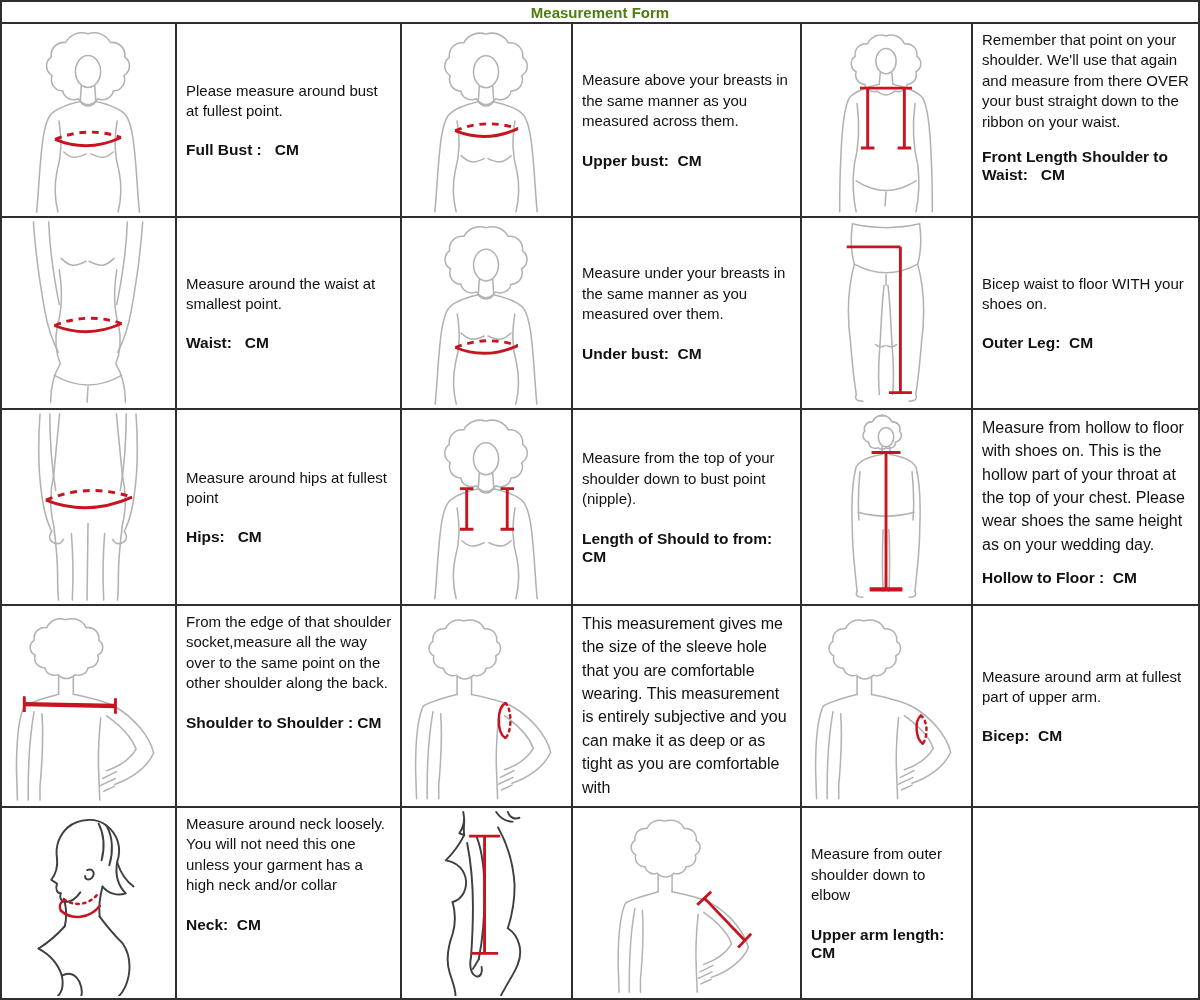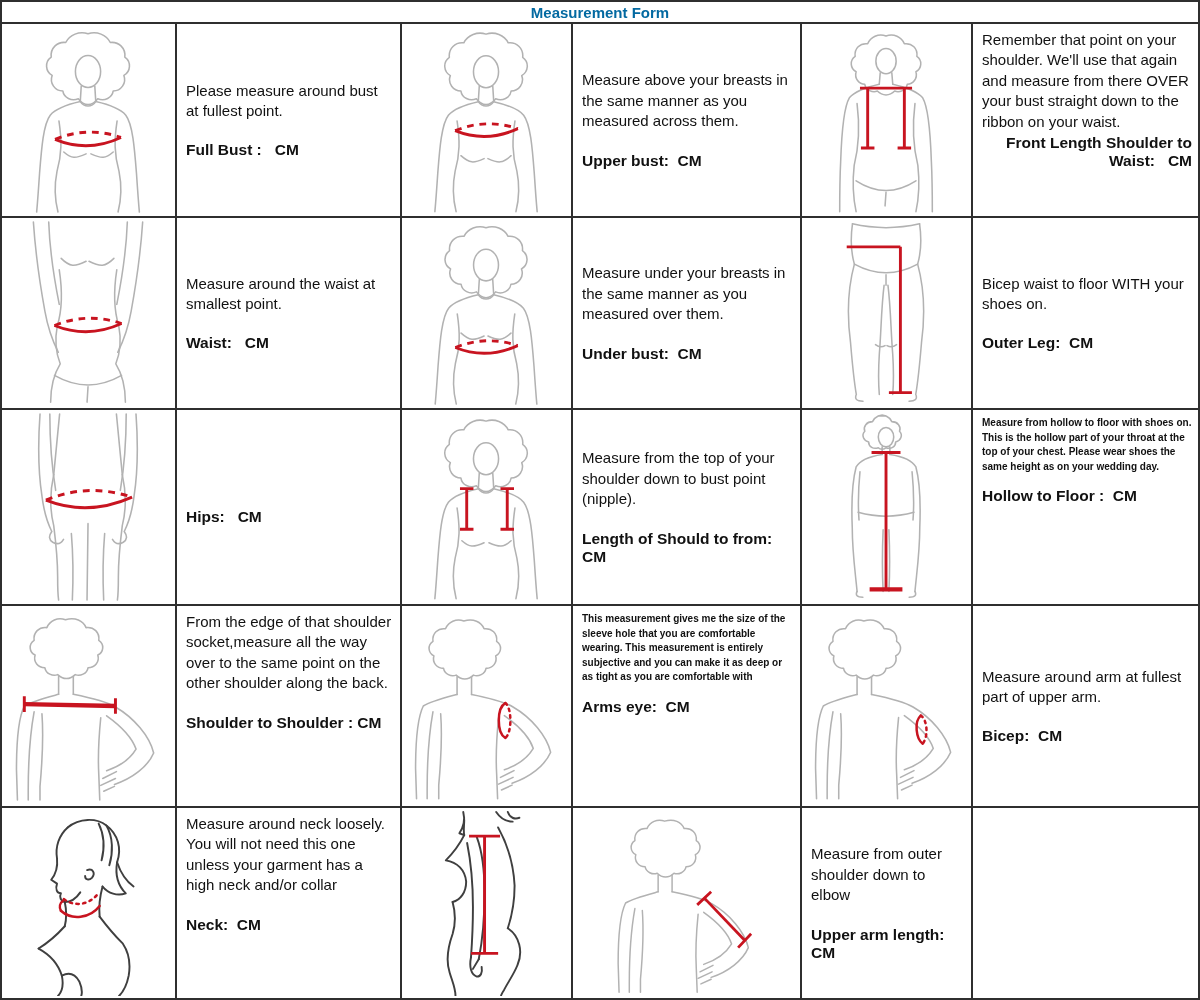--- a/index.html
+++ b/index.html
@@ -6,40 +6,40 @@
   .page{
     width:1200px;height:1000px;box-sizing:border-box;
     border:2px solid #2f2f2f;background:#fff;
     font-family:"Liberation Sans",sans-serif;color:#111;
     position:relative;overflow:hidden;
   }
   .title-row{
     height:22px;box-sizing:border-box;border-bottom:2px solid #2f2f2f;
     display:flex;align-items:center;justify-content:center;
   }
-  .title-row span{font-size:15px;font-weight:700;color:#0369a1;}
+  .title-row span{font-size:15px;font-weight:700;color:#4d7c0f;}
   .grid{
     display:grid;
     grid-template-columns:175px 225px 171px 229px 171px 225px;
     grid-template-rows:194px 192px 196px 202px 190px;
   }
   .cell{
     box-sizing:border-box;border-right:2px solid #2f2f2f;border-bottom:2px solid #2f2f2f;
     overflow:hidden;background:#fff;
   }
   .cell:nth-child(6n){border-right:none;}
   .cell:nth-child(n+25){border-bottom:none;}
   .fig{display:flex;align-items:center;justify-content:center;padding:2px;}
   .fig svg{width:100%;height:100%;}
   .txt{display:flex;flex-direction:column;justify-content:center;padding:6px 6px 6px 9px;}
   .txt.top{justify-content:flex-start;}
   .ins{font-size:15px;line-height:1.36;}
-  .small .ins{font-size:10px;line-height:1.46;font-weight:700;}
+  .small .ins{font-size:16px;line-height:1.46;font-weight:400;}
   .lbl{font-weight:700;font-size:15.5px;margin-top:20px;white-space:pre-wrap;}
-  .tight .lbl{margin-top:2px;text-align:right;}
+  .tight .lbl{margin-top:16px;}
   .small .lbl{margin-top:13px;}
   
   .sk{stroke:#b2b2b2;fill:none;stroke-width:1.6;stroke-linecap:round;stroke-linejoin:round;}
   .fc{fill:#ffffff;stroke:#b2b2b2;stroke-width:1.6;}
   .skd{stroke:#3f3f3f;fill:none;stroke-width:2;stroke-linecap:round;stroke-linejoin:round;}
   .rd{stroke:#c81420;fill:none;stroke-width:3;stroke-linecap:butt;}
   .rdw{stroke:#c81420;fill:none;stroke-width:4.4;stroke-linecap:butt;}
   .rdd{stroke:#c81420;fill:none;stroke-width:3;stroke-dasharray:7 6;stroke-linecap:butt;}
   .rdm{stroke:#c81420;fill:none;stroke-width:2.6;stroke-linecap:round;}
   .rdt{stroke:#c81420;fill:none;stroke-width:2.6;stroke-dasharray:2.5 4.5;stroke-linecap:round;}
@@ -171,20 +171,21 @@
         <path class="sk" d="M124,2 C124,28 122,56 118,80"></path>
         <path class="sk" d="M50,64 C46,82 46,100 50,116 C52,132 54,150 54,168 C54,178 54,186 55,192"></path>
         <path class="sk" d="M120,64 C124,82 124,100 120,116 C118,132 116,150 116,168 C116,178 116,186 115,192"></path>
         <path class="sk" d="M85,114 L84,192"></path>
         <path class="sk" d="M68,124 C70,148 70,170 69,192 M102,124 C100,148 100,170 101,192"></path>
         <path class="rd" d="M42,90 Q85,107 130,87"></path>
         <path class="rdd" d="M42,90 Q85,72 130,87"></path>
       </svg>
     </div>
     <div class="cell txt">
+      <div class="ins">Measure around hips at fullest point</div>
       <div class="lbl">Hips:   CM</div>
     </div>
     <div class="cell fig">
       <svg viewBox="0 0 171 194">
         <path class="sk" d="M85,8 c-9,-3 -19,1 -23,9 c-9,-1 -16,6 -15,15 c-7,5 -6,15 1,19 c-3,8 3,16 11,16 c1,7 9,11 16,8 c3,4 7,6 10,6 c3,0 7,-2 10,-6 c7,3 15,-1 16,-8 c8,0 14,-8 11,-16 c7,-4 8,-14 1,-19 c1,-9 -6,-16 -15,-15 c-4,-8 -14,-12 -23,-9 z"></path>
         <ellipse class="fc" cx="85" cy="47" rx="13" ry="16.5"></ellipse>
         <path class="sk" d="M78,62 L77,78 M92,62 L93,78 M77,78 C81,84 89,84 93,78"></path>
         <path class="sk" d="M77,78 C64,81 52,85 46,92 C39,101 37,126 35,152 C34,167 33,181 32,192"></path>
         <path class="sk" d="M93,78 C106,81 118,85 124,92 C131,101 133,126 135,152 C136,167 137,181 138,192"></path>
         <path class="sk" d="M55,98 C58,118 58,132 53,150 C50,165 51,180 54,192"></path>

